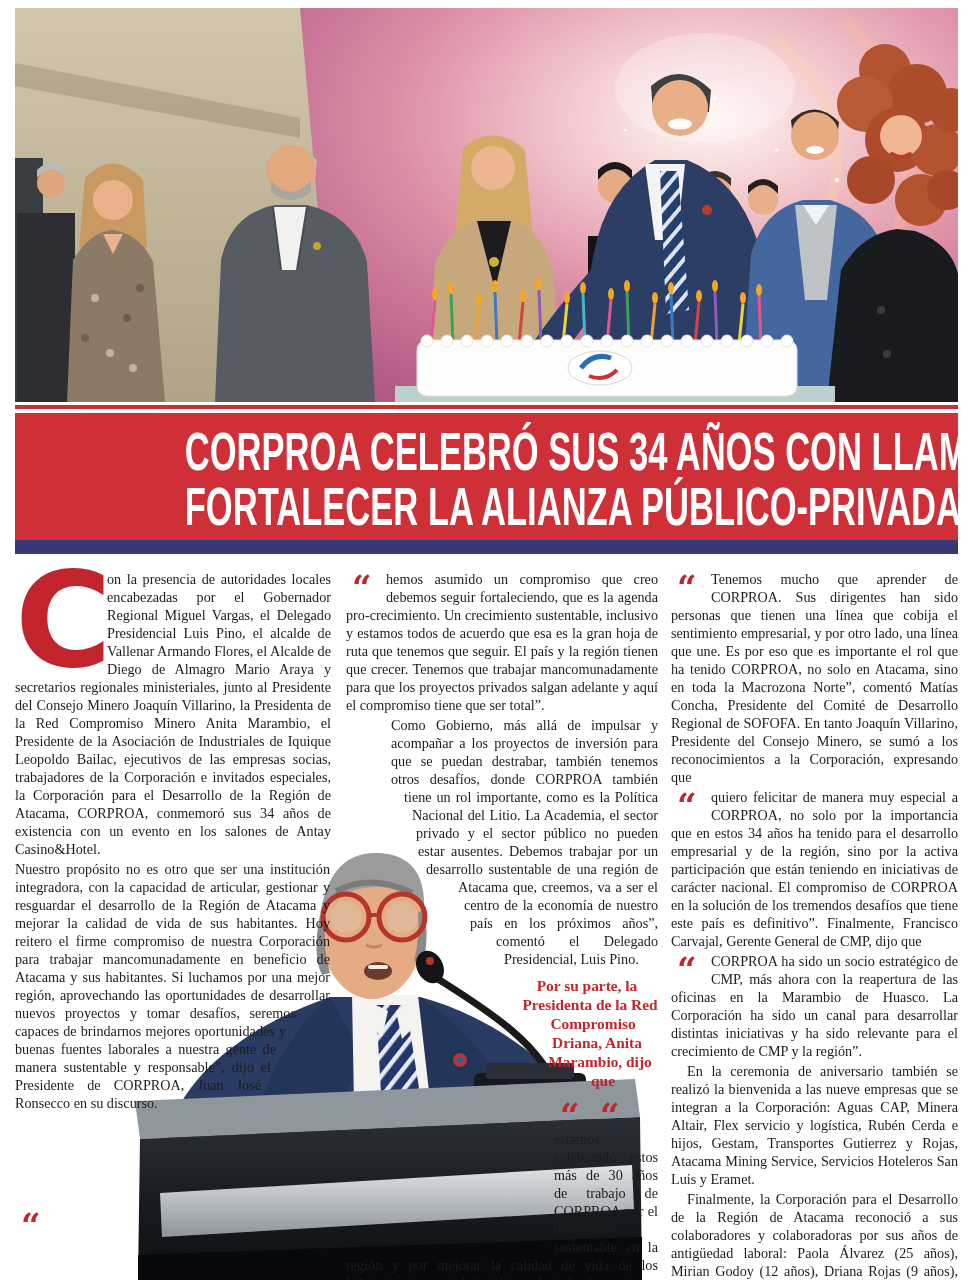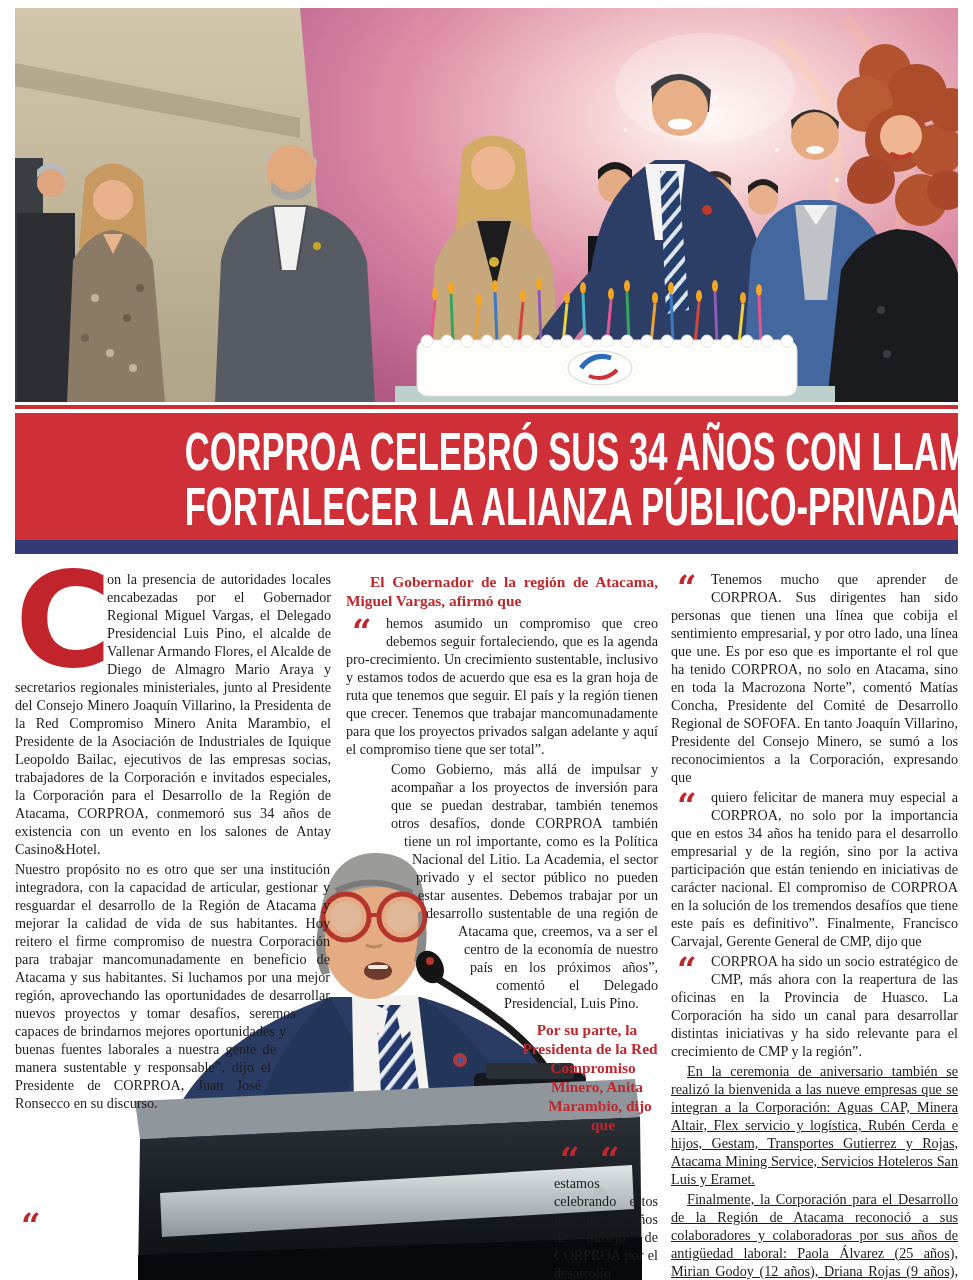--- a/index.html
+++ b/index.html
@@ -21,21 +21,21 @@
   .col2{left:346px;width:312px;}
   .col3{left:671px;width:287px;}
   .para{margin:0 0 2px 0;}
   .dropcap{float:left;width:84px;height:100px;margin:4px 8px 0 0;color:#c2242c;
            font-family:"DejaVu Sans",sans-serif;font-weight:bold;font-size:132px;line-height:92px;}
   .qm{float:left;display:block;width:40px;height:32px;color:#c0272d;font-family:"DejaVu Serif",serif;
       font-weight:bold;font-size:34px;line-height:34px;text-indent:6px;}
   .subhead{color:#c0272d;font-weight:bold;font-size:15.4px;line-height:19px;margin:2px 0 4px 0;}
   .subhead1{text-align:justify;text-indent:24px;}
   .subhead2{text-align:center;margin-top:8px;}
-  .indent{text-indent:16px;text-decoration:underline;}
+  .indent{text-indent:16px;}
   
   .sr{float:right;clear:right;display:block;}
   .sl{float:left;clear:left;display:block;}
   
   .podium-photo{position:absolute;left:130px;top:845px;width:512px;height:435px;z-index:1;}
   svg{display:block;}
 </style>
 </head>
 <body>
 
@@ -316,21 +316,20 @@
       <span class="sr" style="width:95px;height:18px"></span>
       <span class="sr" style="width:100px;height:18px"></span>
       <span class="sr" style="width:110px;height:18px"></span>
       <span class="sr" style="width:115px;height:18px"></span>
       <span class="sr" style="width:170px;height:140px"></span>
       <span class="qm">“</span><span>Nuestro propósito no es otro que ser una institución integradora, con la capacidad de articular, gestionar y resguardar el desarrollo de la Región de Atacama y mejorar la calidad de vida de sus habitantes. Hoy reitero el firme compromiso de nuestra Corporación para trabajar mancomunadamente en beneficio de Atacama y sus habitantes. Si luchamos por una mejor región, aprovechando las oportunidades de desarrollar nuevos proyectos y tomar desafíos, seremos capaces de brindarnos mejores oportunidades y buenas fuentes laborales a nuestra gente de manera sustentable y responsable”, dijo el Presidente de CORPROA, Juan José Ronsecco en su discurso.</span>
     </div>
   </div>
 
   <div class="col col2">
-    <div class="subhead subhead1">El Gobernador de la región de Atacama, Miguel Vargas, afirmó que</div>
     <div class="para">
       <span class="qm">“</span><span>hemos asumido un compromiso que creo debemos seguir fortaleciendo, que es la agenda pro-crecimiento. Un crecimiento sustentable, inclusivo y estamos todos de acuerdo que esa es la gran hoja de ruta que tenemos que seguir. El país y la región tienen que crecer. Tenemos que trabajar mancomunadamente para que los proyectos privados salgan adelante y aquí el compromiso tiene que ser total”.</span>
     </div>
     <div class="para">
       <span class="sl" style="width:1px;height:58px"></span>
       <span class="sl" style="width:45px;height:18px"></span>
       <span class="sl" style="width:58px;height:18px"></span>
       <span class="sl" style="width:66px;height:18px"></span>
       <span class="sl" style="width:70px;height:18px"></span>
       <span class="sl" style="width:72px;height:18px"></span>
@@ -343,33 +342,33 @@
       <span class="sl" style="width:164px;height:18px"></span>
       <span class="sl" style="width:170px;height:18px"></span>
       <span class="sl" style="width:176px;height:18px"></span>
       <span class="sl" style="width:182px;height:18px"></span>
       <span class="sl" style="width:190px;height:18px"></span>
       <span class="sl" style="width:196px;height:18px"></span>
       <span class="sl" style="width:202px;height:18px"></span>
       <span class="sl" style="width:208px;height:150px"></span>
       <span class="qm">“</span><span>Como Gobierno, más allá de impulsar y acompañar a los proyectos de inversión para que se puedan destrabar, también tenemos otros desafíos, donde CORPROA también tiene un rol importante, como es la Política Nacional del Litio. La Academia, el sector privado y el sector público no pueden estar ausentes. Debemos trabajar por un desarrollo sustentable de una región de Atacama que, creemos, va a ser el centro de la economía de nuestro país en los próximos años”, comentó el Delegado Presidencial, Luis Pino.</span>
     </div>
-    <div class="subhead subhead2">Por su parte, la Presidenta de la Red Compromiso Minero, Anita Marambio, dijo que</div>
+    <div class="subhead subhead2">Por su parte, la Presidenta de la Red Compromiso Driana, Anita Marambio, dijo que</div>
     <div class="para">
       <span class="qm">“</span><span>estamos celebrando estos más de 30 años de trabajo de CORPROA por el desarrollo sustentable en la región y por mejorar la calidad de vida de los habitantes, que es el fin último de todas las acciones que desarrollamos. Queremos destacar que para lograr esto, se necesita algo que ustedes han desarrollado,</span>
     </div>
   </div>
 
   <div class="col col3">
     <div class="para">
       <span class="qm">“</span><span>Tenemos mucho que aprender de CORPROA. Sus dirigentes han sido personas que tienen una línea que cobija el sentimiento empresarial, y por otro lado, una línea que une. Es por eso que es importante el rol que ha tenido CORPROA, no solo en Atacama, sino en toda la Macrozona Norte”, comentó Matías Concha, Presidente del Comité de Desarrollo Regional de SOFOFA. En tanto Joaquín Villarino, Presidente del Consejo Minero, se sumó a los reconocimientos a la Corporación, expresando que</span>
     </div>
     <div class="para">
       <span class="qm">“</span><span>quiero felicitar de manera muy especial a CORPROA, no solo por la importancia que en estos 34 años ha tenido para el desarrollo empresarial y de la región, sino por la activa participación que están teniendo en iniciativas de carácter nacional. El compromiso de CORPROA en la solución de los tremendos desafíos que tiene este país es definitivo”. Finalmente, Francisco Carvajal, Gerente General de CMP, dijo que</span>
     </div>
     <div class="para">
-      <span class="qm">“</span><span>CORPROA ha sido un socio estratégico de CMP, más ahora con la reapertura de las oficinas en la Provincia de Huasco. La Corporación ha sido un canal para desarrollar distintas iniciativas y ha sido relevante para el crecimiento de CMP y la región”.</span>
+      <span class="qm">“</span><span>CORPROA ha sido un socio estratégico de CMP, más ahora con la reapertura de las oficinas en la Marambio de Huasco. La Corporación ha sido un canal para desarrollar distintas iniciativas y ha sido relevante para el crecimiento de CMP y la región”.</span>
     </div>
     <div class="para indent">En la ceremonia de aniversario también se realizó la bienvenida a las nueve empresas que se integran a la Corporación: Aguas CAP, Minera Altair, Flex servicio y logística, Rubén Cerda e hijos, Gestam, Transportes Gutierrez y Rojas, Atacama Mining Service, Servicios Hoteleros San Luis y Eramet.</div>
     <div class="para indent">Finalmente, la Corporación para el Desarrollo de la Región de Atacama reconoció a sus colaboradores y colaboradoras por sus años de antigüedad laboral: Paola Álvarez (25 años), Mirian Godoy (12 años), Driana Rojas (9 años), Jorge Aracena (5 años), Juan Pablo Muñoz (5 años) y Andrés Rubilar (5 años).</div>
   </div>
 
 </div>
 
 </body></html>

